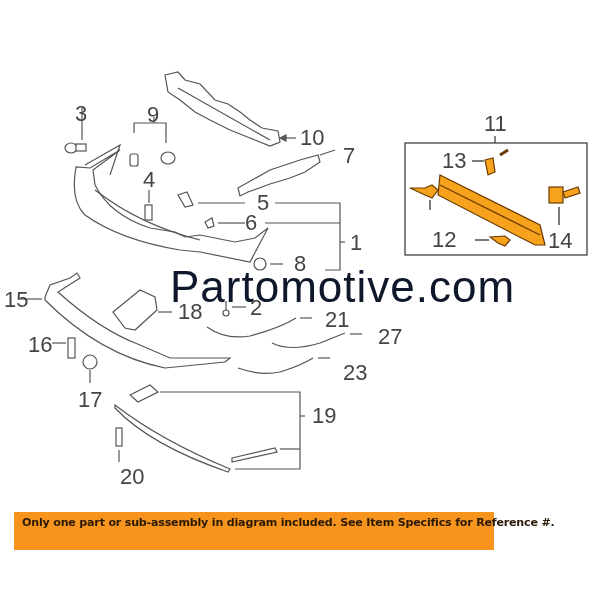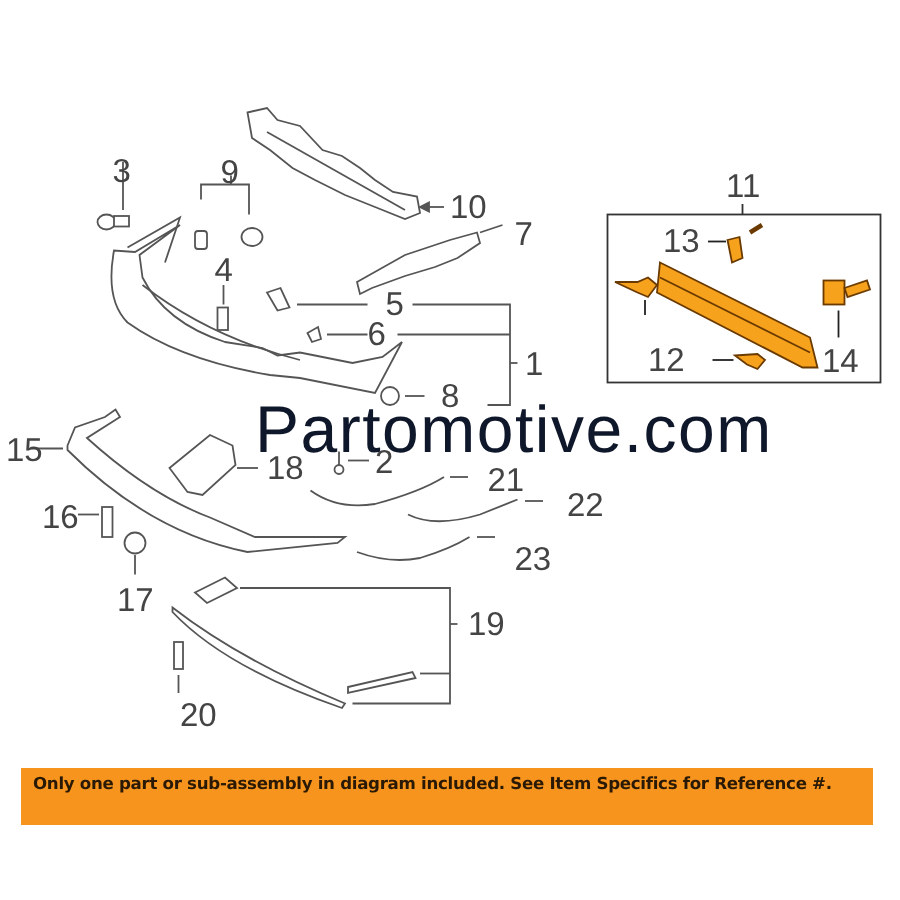--- a/index.html
+++ b/index.html
@@ -1,20 +1,20 @@
 <!DOCTYPE html>
 <html><head>
 <meta charset="utf-8">
 <style>
   html,body{margin:0;padding:0;background:#fff;}
   body{width:600px;height:600px;position:relative;overflow:hidden;font-family:"Liberation Sans",sans-serif;}
   #diagram{position:absolute;left:0;top:0;width:600px;height:600px;}
   .callout{position:absolute;font-family:"Liberation Sans",sans-serif;font-size:22px;color:#444;line-height:1;}
   .watermark{position:absolute;left:170px;top:262px;font-size:44px;color:#0f172a;font-family:"Liberation Sans",sans-serif;letter-spacing:1px;}
-  .banner{position:absolute;left:14px;top:512px;width:568px;height:38px;background:#f7941d;box-sizing:border-box;padding:3px 0 16px 8px;}
+  .banner{position:absolute;left:14px;top:512px;width:480px;height:38px;background:#f7941d;box-sizing:border-box;padding:3px 0 16px 8px;}
   .banner div{font-family:"DejaVu Sans",sans-serif;font-weight:bold;font-size:11.1px;color:#2a1a05;line-height:15px;white-space:nowrap;letter-spacing:-0.2px;}
 </style>
 </head>
 <body>
 
 <svg id="diagram" viewBox="0 0 600 600" xmlns="http://www.w3.org/2000/svg" fill="none" stroke="#555" stroke-width="1.2">
 
   <g>
     <path d="M165 75 L178 72 L185 80 L200 84 L215 100 L228 104 L240 112 L250 120 L262 128 L278 131 L280 142 L270 146 L250 138 L230 130 L210 120 L195 112 L180 100 L168 92 Z" fill="#fff"></path>
     <path d="M178 88 L270 140"></path>
@@ -146,18 +146,18 @@
 <span class="callout" style="left:432px;top:229px;">12</span>
 <span class="callout" style="left:442px;top:150px;">13</span>
 <span class="callout" style="left:548px;top:230px;">14</span>
 <span class="callout" style="left:4px;top:289px;">15</span>
 <span class="callout" style="left:28px;top:334px;">16</span>
 <span class="callout" style="left:78px;top:389px;">17</span>
 <span class="callout" style="left:178px;top:301px;">18</span>
 <span class="callout" style="left:312px;top:405px;">19</span>
 <span class="callout" style="left:108px;top:466px;margin-left:12px;">20</span>
 <span class="callout" style="left:325px;top:309px;">21</span>
-<span class="callout" style="left:378px;top:326px;">22</span>
+<span class="callout" style="left:378px;top:326px;">27</span>
 <span class="callout" style="left:343px;top:362px;">23</span>
 
 <div class="banner">
   <div>Only one part or sub-assembly in diagram included. See Item Specifics for Reference #.</div>
 </div>
 
 </body></html>

